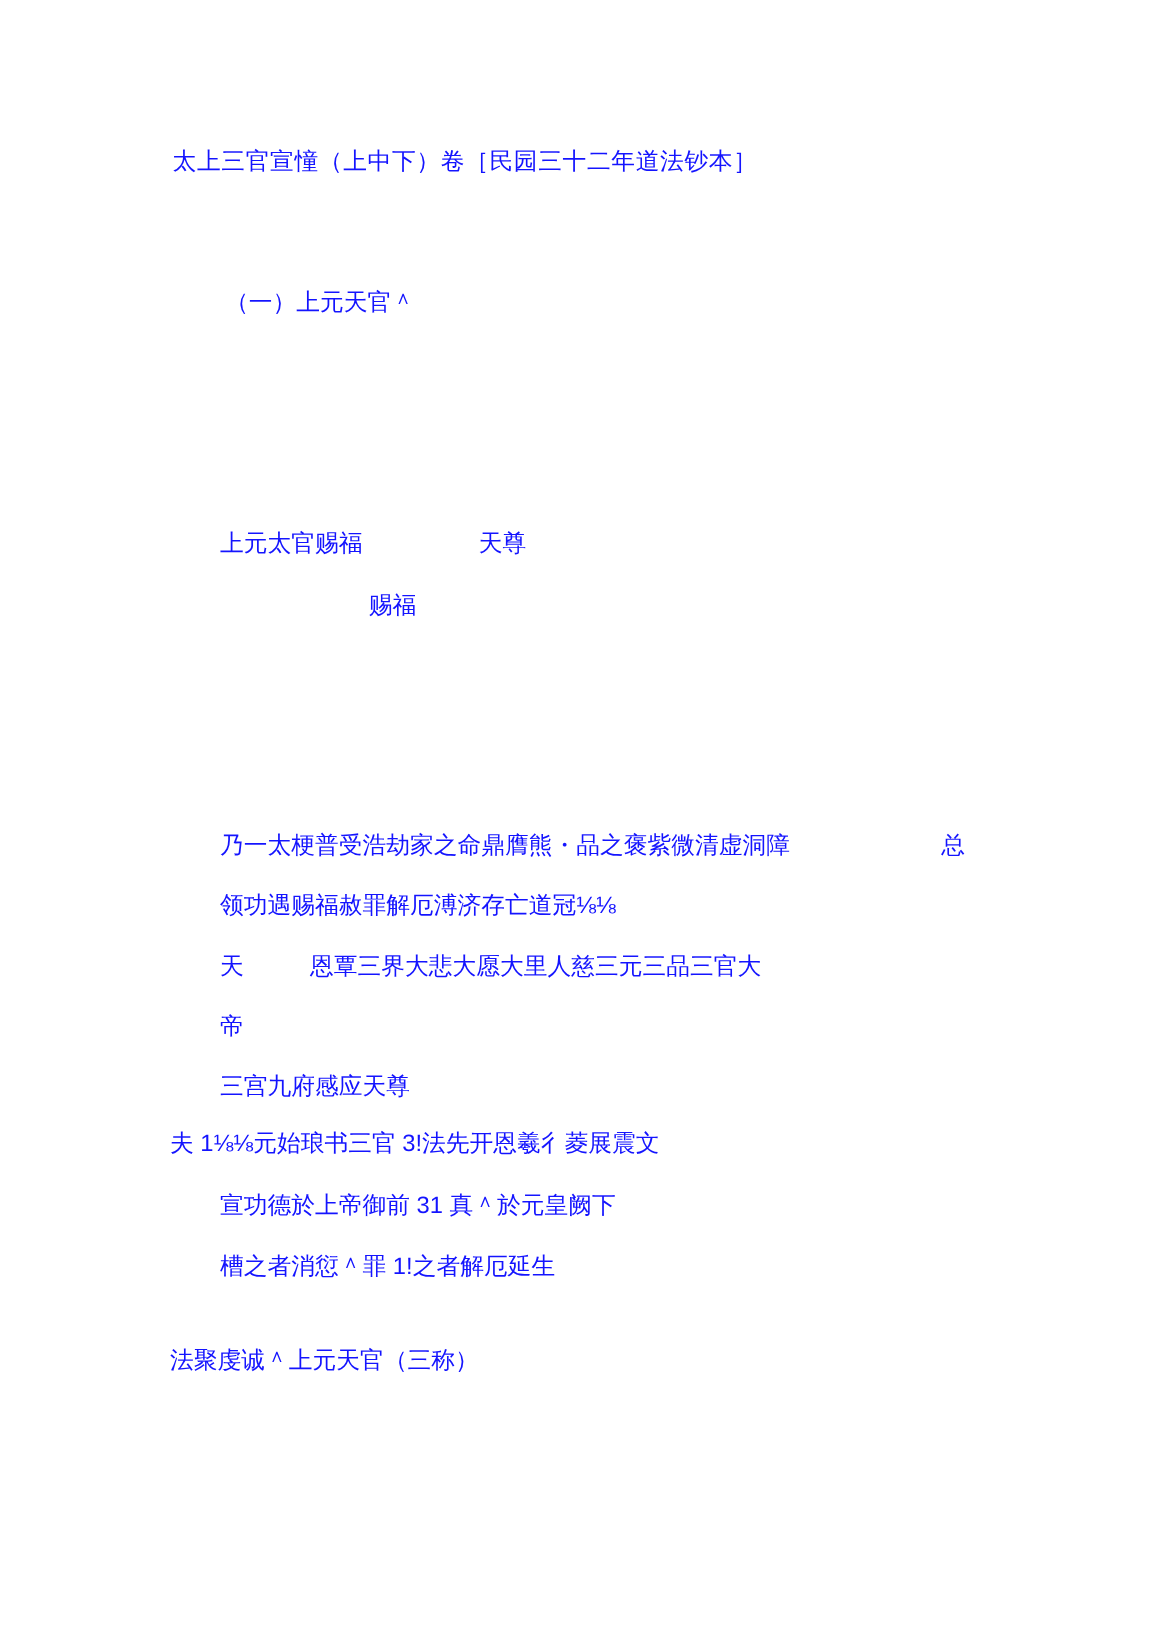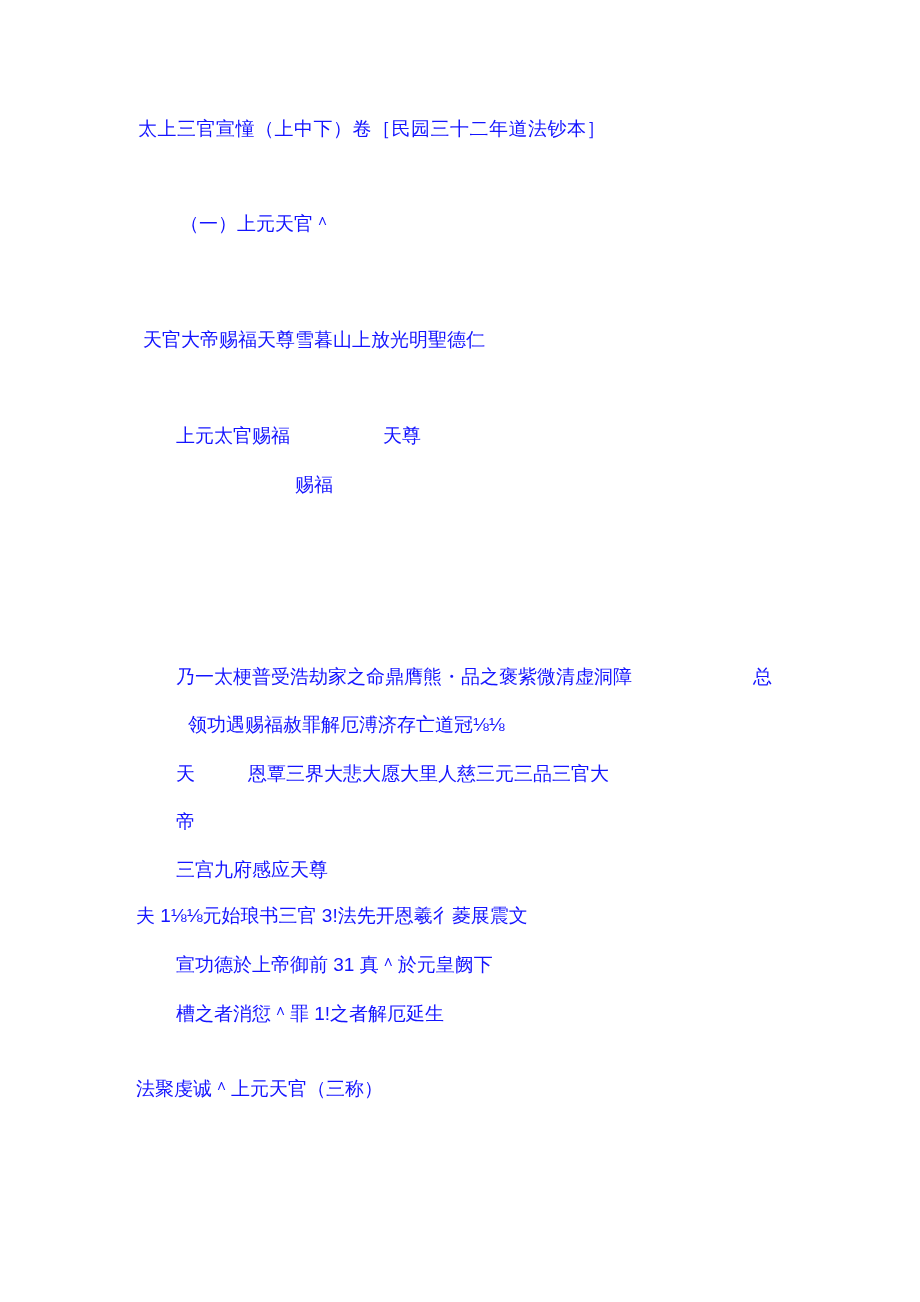--- a/index.html
+++ b/index.html
@@ -26,61 +26,60 @@
     left: 138px;
     top: 116px;
     font-size: 19px;
     letter-spacing: 0.5px;
     color: #1414ff;
     white-space: nowrap;
   }
   .section-head {
     position: absolute;
     left: 180px;
-    top: 211px;
+    top: 229px;
     font-size: 19px;
     color: #1414ff;
     white-space: nowrap;
   }
   .ln {
     position: absolute;
     font-size: 19px;
     color: #1414ff;
     white-space: nowrap;
     line-height: 1.2;
   }
   .l1 { left: 143px; top: 329px; }
   .l2 { left: 274px; top: 377px; }
   .l3 { left: 176px; top: 425px; }
   .l3b { left: 383px; top: 425px; text-align: right; }
   .l4 { left: 295px; top: 474px; }
 
   .l5 { left: 136px; top: 617px; }
   .l6 { left: 176px; top: 666px; }
   .l6b { left: 753px; top: 666px; }
-  .l7 { left: 188px; top: 714px; }
+  .l7 { left: 176px; top: 714px; }
   .l8 { left: 176px; top: 763px; }
   .l8b { left: 248px; top: 763px; }
   .l9 { left: 176px; top: 811px; }
   .l10 { left: 176px; top: 859px; }
   .l11 { left: 136px; top: 905px; }
   .l12 { left: 176px; top: 954px; }
   .l13 { left: 176px; top: 1003px; }
   .l14 { left: 136px; top: 1078px; }
 </style>
 </head>
 <body>
 
 <div class="page">
 
   <div class="doc-title">太上三官宣憧（上中下）卷［民园三十二年道法钞本］</div>
 
   <div class="section-head">（一）上元天官＾</div>
 
-  <div class="ln l1">天官大帝赐福天尊雪暮山上放光明聖德仁</div>
   <div class="ln l3">上元太官赐福</div>
   <div class="ln l3b">天尊</div>
   <div class="ln l4">赐福</div>
 
   <div class="ln l6">乃一太梗普受浩劫家之命鼎膺熊・品之褒紫微清虚洞障</div>
   <div class="ln l6b">总</div>
   <div class="ln l7">领功遇赐福赦罪解厄溥济存亡道冠⅛⅛</div>
   <div class="ln l8">天</div>
   <div class="ln l8b">恩覃三界大悲大愿大里人慈三元三品三官大</div>
   <div class="ln l9">帝</div>

